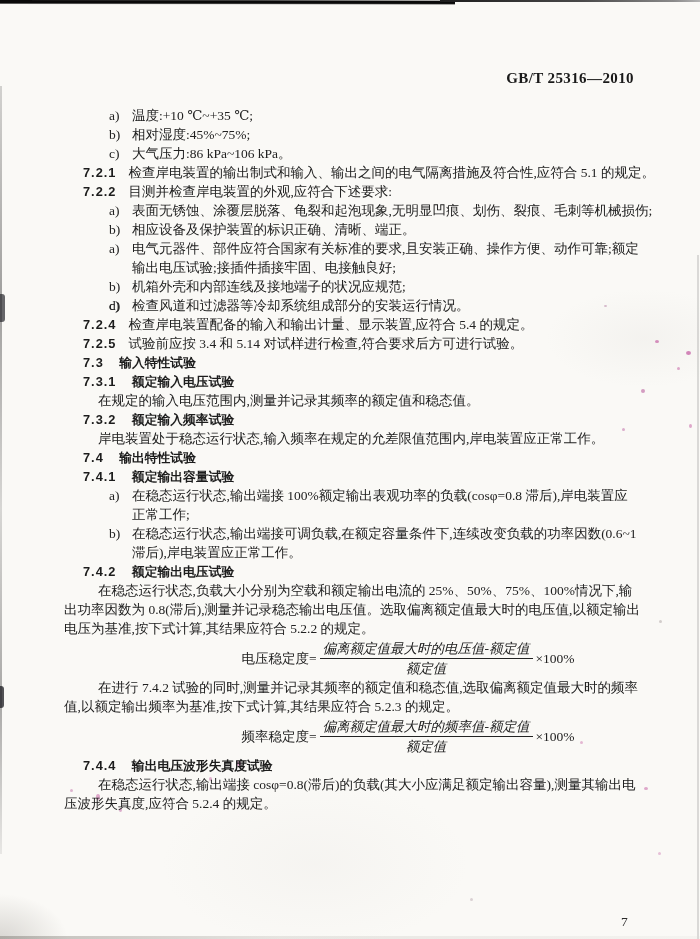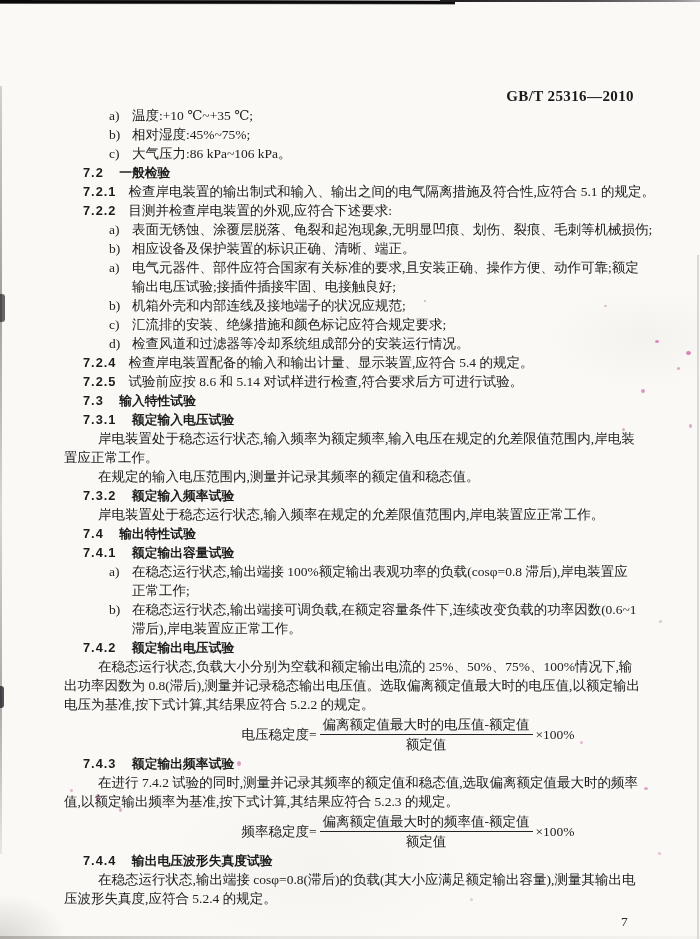--- a/index.html
+++ b/index.html
@@ -20,41 +20,41 @@
   .left-edge { top:86px; left:0; width:2px; height:768px;
     background:linear-gradient(to bottom, rgba(90,90,90,.25), rgba(70,70,70,.5) 28%, rgba(110,110,110,.25) 55%, rgba(70,70,70,.45) 80%, rgba(130,130,130,.15)); }
   .left-blob-1 { top:294px; left:0; width:5px; height:28px; background:rgba(45,45,50,.72); border-radius:0 3px 3px 0; }
   .left-blob-2 { top:686px; left:0; width:4px; height:22px; background:rgba(35,35,40,.78); border-radius:0 3px 3px 0; }
   .right-edge { right:1px; top:255px; bottom:0; width:2px; background:rgba(125,125,125,.25); }
   .bottom-edge { bottom:0; left:0; right:0; height:3px;
     background:linear-gradient(to right, rgba(120,115,108,.45), rgba(185,182,176,.3) 40%, rgba(220,218,212,.18)); }
   .spk { position:absolute; border-radius:50%; pointer-events:none; }
   
   .std-no {
-    position:absolute; top:88px; right:66px;
+    position:absolute; top:70px; right:66px;
     font-family:"Liberation Serif","DejaVu Serif",serif;
     font-weight:700; font-size:15px; letter-spacing:.4px; color:#1a1a1a;
   }
   .page-no { position:absolute; top:914px; left:621px; font-size:13.5px; color:#2a2a2a; }
   
   .content { position:absolute; left:64px; top:106px; width:576px; font-size:13.5px; line-height:19px; }
   .one { white-space:nowrap; }
   .num, .h-title {
     font-family:"Liberation Sans","DejaVu Sans",sans-serif;
     font-weight:700; font-size:12.8px; color:#1c1c1c;
   }
   .num { margin-right:12px; letter-spacing:1px; }
   .heading { padding-left:19px; }
   .clause-p { text-indent:19px; }
   .body-p { text-indent:34px; }
   .li { position:relative; padding-left:68px; }
   .li .lab { position:absolute; left:45px; top:0; }
   
   .formula { height:40px; display:flex; align-items:center; justify-content:center; transform:translateX(56px); white-space:nowrap; }
-  .frac { display:inline-flex; flex-direction:column; align-items:center; margin:0 3px; vertical-align:middle; }
+  .frac { display:inline-flex; flex-direction:column; align-items:center; margin:0 3px; vertical-align:middle;font-style:italic; }
   .f-num { border-bottom:1.4px solid #222; line-height:17px; padding:0 3px 1px; }
   .f-den { line-height:17px; padding-top:1px;text-align:right; }
 </style>
 </head>
 <body>
 
 <div class="page">
 
   <div class="art top-edge-a"></div>
   <div class="art top-edge-b"></div>
@@ -93,24 +93,20 @@
     </div>
     <div class="li one">
       <span class="lab">b)</span>
       <span>相对湿度:45%~75%;</span>
     </div>
     <div class="li one">
       <span class="lab">c)</span>
       <span>大气压力:86 kPa~106 kPa。</span>
     </div>
 
-    <div class="heading one">
-      <span class="num">7.2</span>
-      <span class="h-title">一般检验</span>
-    </div>
 
     <div class="clause-p one">
       <span class="num">7.2.1</span><span>检查岸电装置的输出制式和输入、输出之间的电气隔离措施及符合性,应符合 5.1 的规定。</span>
     </div>
 
     <div class="clause-p one">
       <span class="num">7.2.2</span><span>目测并检查岸电装置的外观,应符合下述要求:</span>
     </div>
     <div class="li one">
       <span class="lab">a)</span>
@@ -124,43 +120,41 @@
     <div class="li">
       <span class="lab">a)</span>
       <span>电气元器件、部件应符合国家有关标准的要求,且安装正确、操作方便、动作可靠;额定输出电压试验;接插件插接牢固、电接触良好;</span>
     </div>
     <div class="li one">
       <span class="lab">b)</span>
       <span>机箱外壳和内部连线及接地端子的状况应规范;</span>
     </div>
     <div class="li one">
       <span class="lab">c)</span>
-      <span>汇流排的安装、绝缘措施和颜色标记应符合规定要求;</span>
     </div>
     <div class="li one">
       <span class="lab">d)</span>
       <span>检查风道和过滤器等冷却系统组成部分的安装运行情况。</span>
     </div>
 
     <div class="clause-p one">
       <span class="num">7.2.4</span><span>检查岸电装置配备的输入和输出计量、显示装置,应符合 5.4 的规定。</span>
     </div>
     <div class="clause-p one">
-      <span class="num">7.2.5</span><span>试验前应按 8.6 和 5.14 对试样进行检查,符合要求后方可进行试验。</span>
+      <span class="num">7.2.5</span><span>试验前应按 3.4 和 5.14 对试样进行检查,符合要求后方可进行试验。</span>
     </div>
 
     <div class="heading one">
       <span class="num">7.3</span>
       <span class="h-title">输入特性试验</span>
     </div>
     <div class="heading one">
       <span class="num">7.3.1</span>
       <span class="h-title">额定输入电压试验</span>
     </div>
-    <div class="body-p">岸电装置处于稳态运行状态,输入频率为额定频率,输入电压在规定的允差限值范围内,岸电装置应正常工作。</div>
     <div class="body-p one">在规定的输入电压范围内,测量并记录其频率的额定值和稳态值。</div>
 
     <div class="heading one">
       <span class="num">7.3.2</span>
       <span class="h-title">额定输入频率试验</span>
     </div>
     <div class="body-p one">岸电装置处于稳态运行状态,输入频率在规定的允差限值范围内,岸电装置应正常工作。</div>
 
     <div class="heading one">
       <span class="num">7.4</span>
@@ -187,24 +181,20 @@
 
     <div class="formula">
       <span>电压稳定度=</span>
       <span class="frac">
         <span class="f-num">偏离额定值最大时的电压值-额定值</span>
         <span class="f-den">额定值</span>
       </span>
       <span>×100%</span>
     </div>
 
-    <div class="heading one">
-      <span class="num">7.4.3</span>
-      <span class="h-title">额定输出频率试验</span>
-    </div>
     <div class="body-p">在进行 7.4.2 试验的同时,测量并记录其频率的额定值和稳态值,选取偏离额定值最大时的频率值,以额定输出频率为基准,按下式计算,其结果应符合 5.2.3 的规定。</div>
 
     <div class="formula">
       <span>频率稳定度=</span>
       <span class="frac">
         <span class="f-num">偏离额定值最大时的频率值-额定值</span>
         <span class="f-den">额定值</span>
       </span>
       <span>×100%</span>
     </div>

